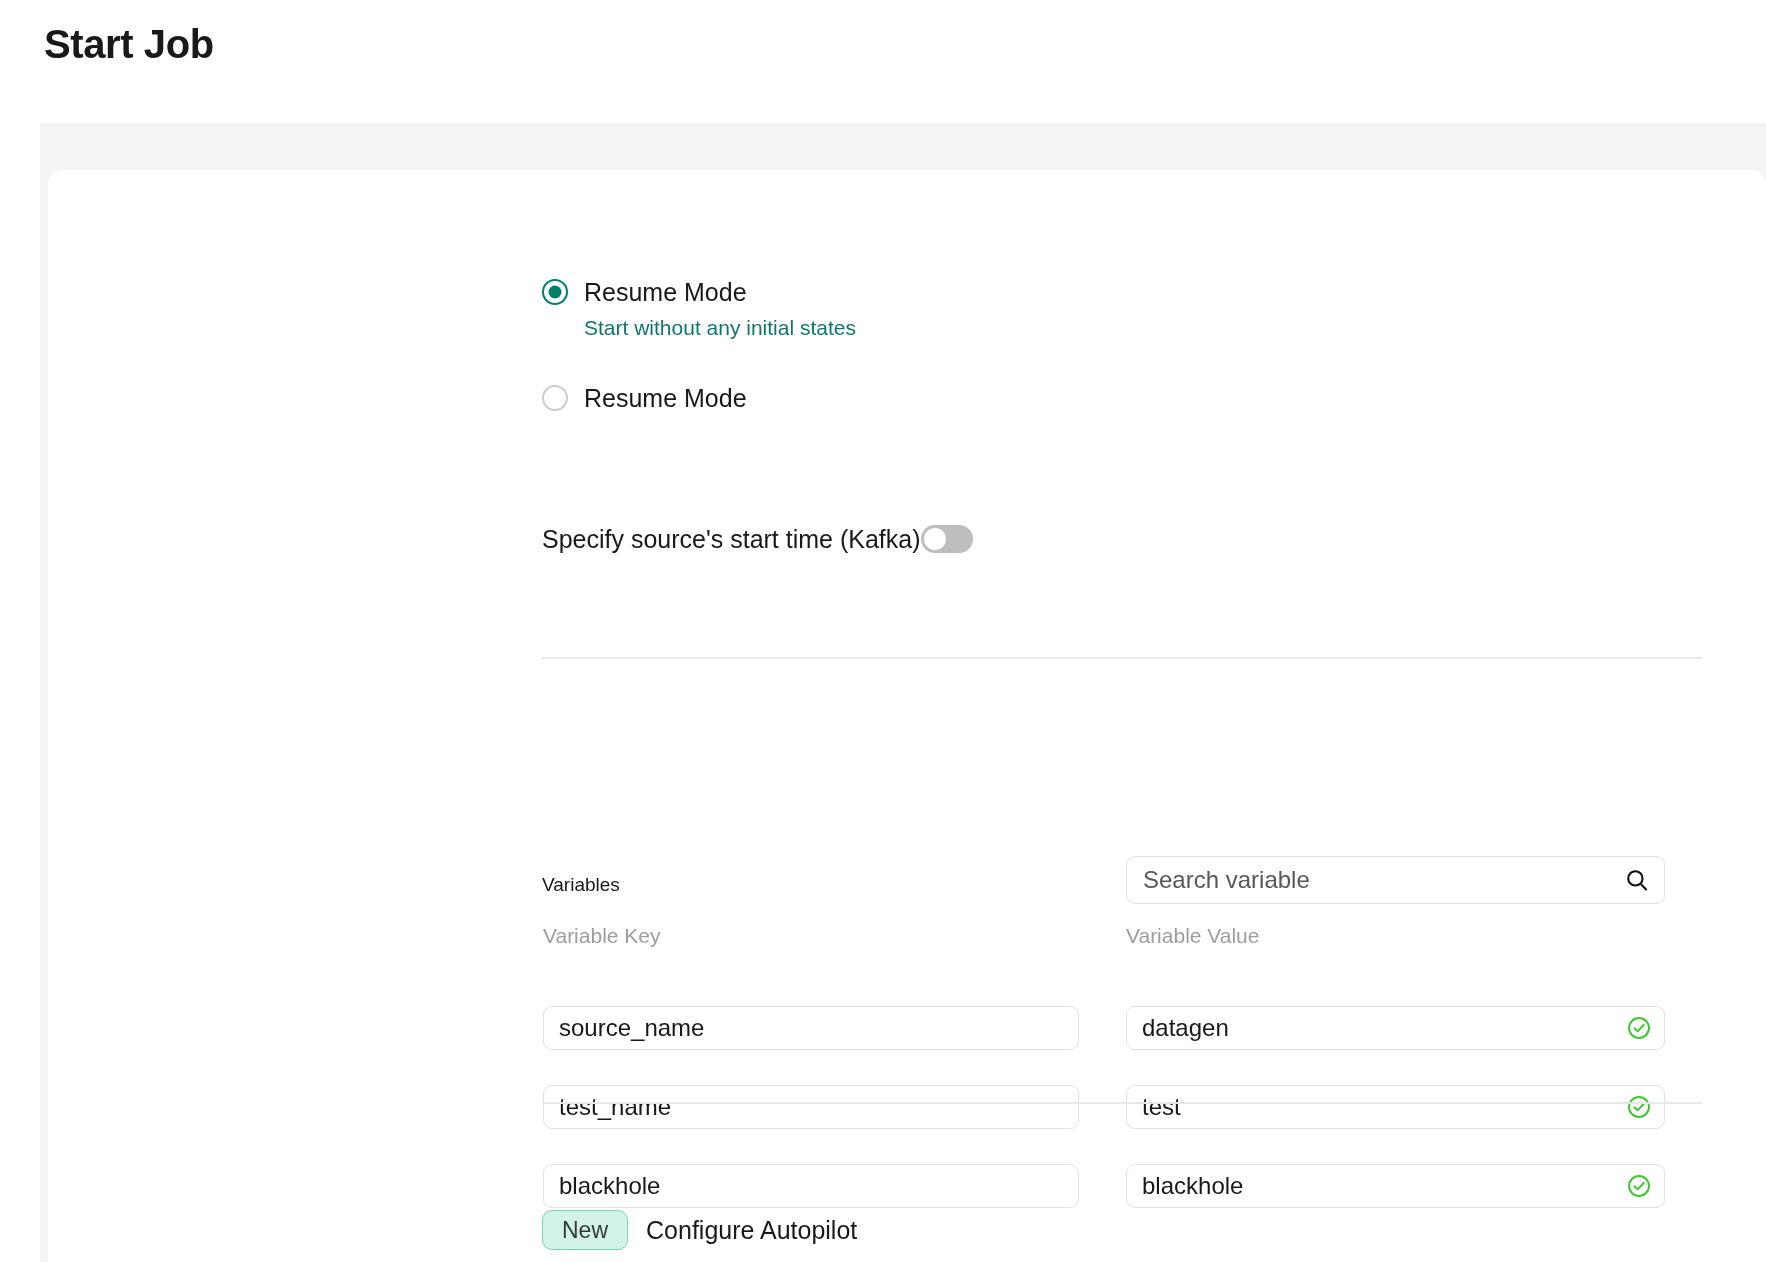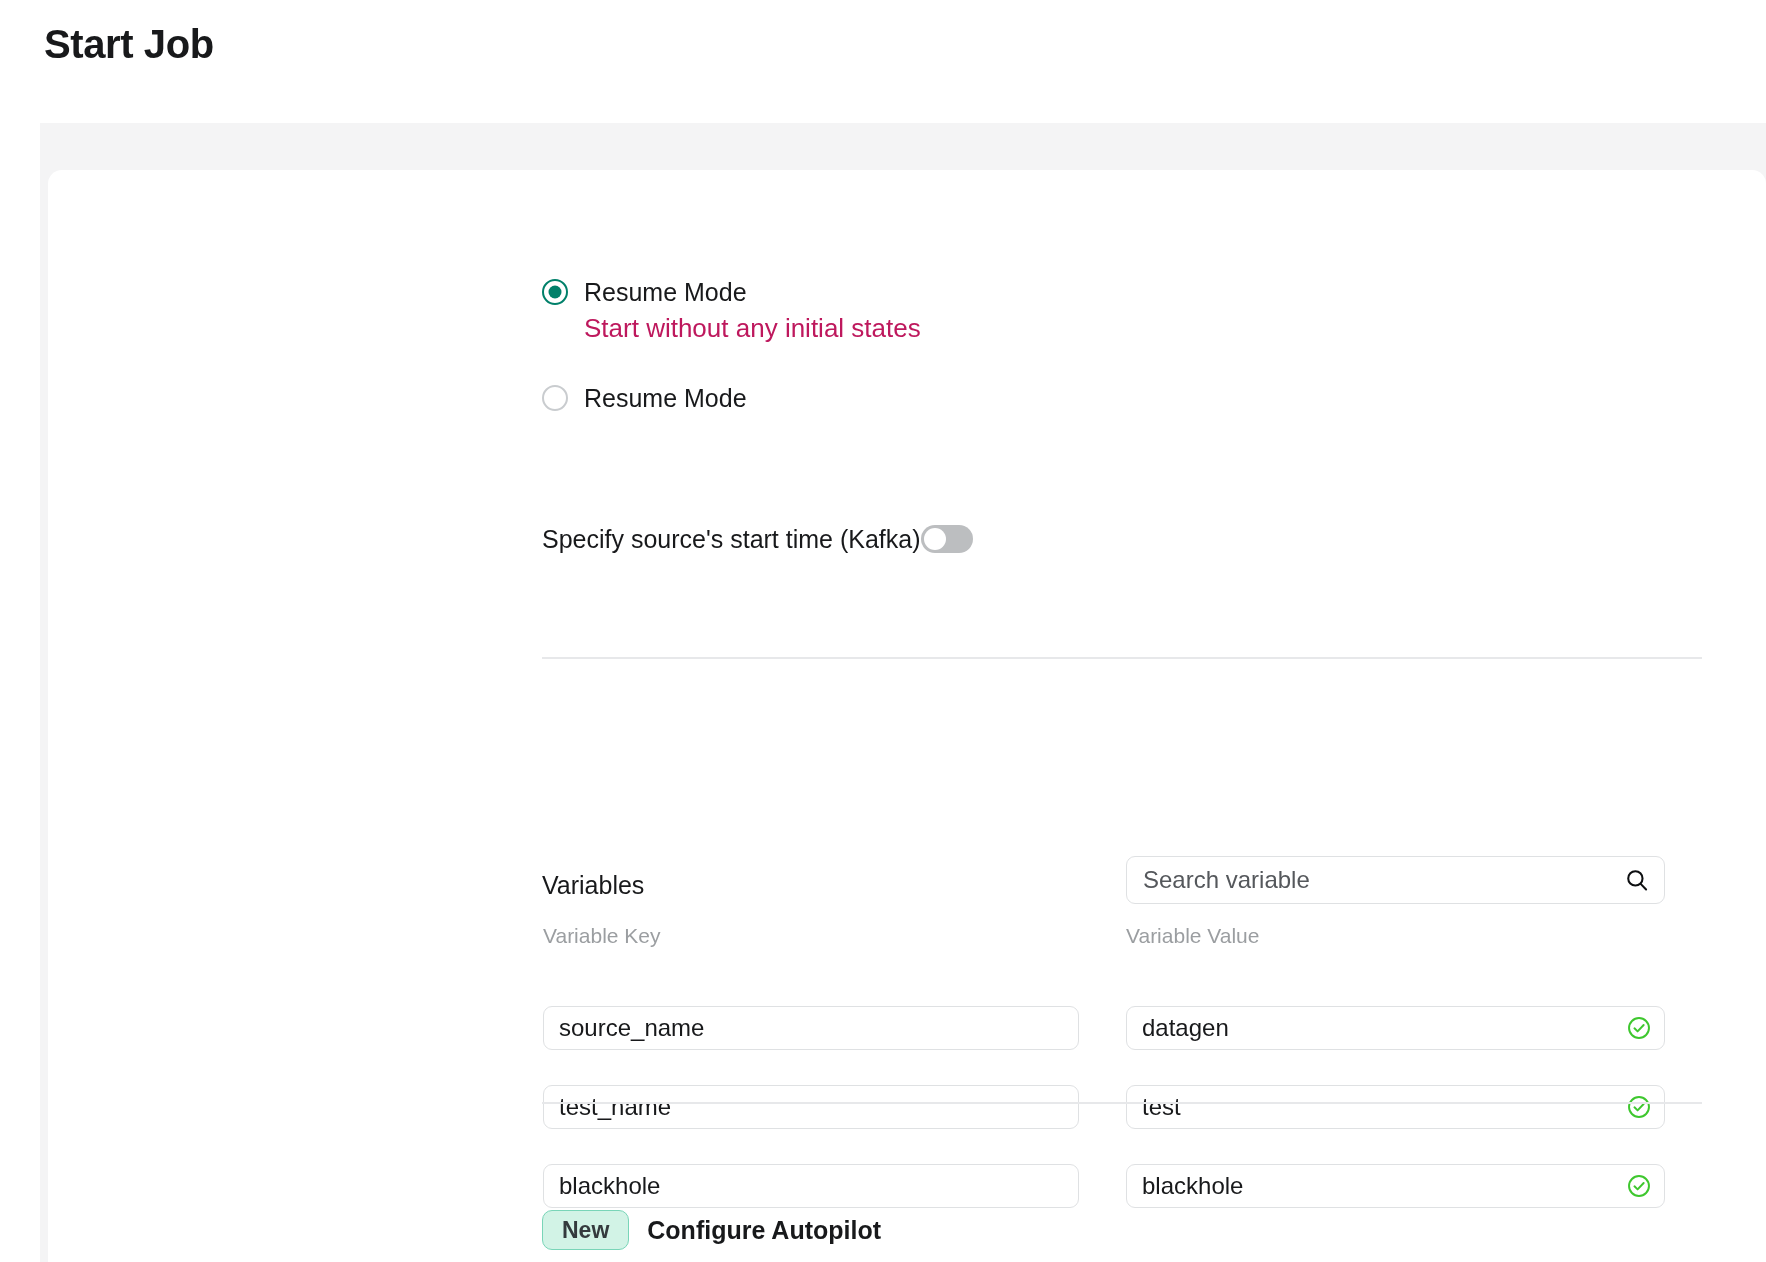--- a/index.html
+++ b/index.html
@@ -115,22 +115,22 @@
 
   .radio-label {
     font-size: 25px;
     color: #18191b;
     line-height: 30px;
   }
 
   .radio-desc {
     margin-left: 42px;
     margin-top: 6px;
-    font-size: 26px;
-    color: #be185d;
+    font-size: 21px;
+    color: #0f766e;
     line-height: 26px;
   }
 
   .radio-block + .radio-block { margin-top: 40px; }
 
   
   .toggle-row {
     position: absolute;
     left: 0;
     top: 354px;
@@ -175,21 +175,21 @@
   
   .variables-head {
     position: absolute;
     left: 0;
     top: 700px;
   }
   .variables-title {
     position: absolute;
     left: 0;
     top: 0;
-    font-size: 25px;
+    font-size: 19px;
     color: #18191b;
     line-height: 30px;
   }
 
   .search-box {
     position: absolute;
     left: 584px;       
     top: -14px;
     width: 539px;
     height: 48px;
@@ -268,21 +268,20 @@
   }
 
   .check-icon { width: 26px; height: 26px; flex: 0 0 auto; }
 
   
   .autopilot {
     position: absolute;
     left: 0;
     top: 1040px;
     width: 900px;
-    font-weight: bold;
   }
   .autopilot-head {
     display: flex;
     align-items: center;
     gap: 18px;
   }
   .badge-new {
     display: inline-flex;
     align-items: center;
     justify-content: center;

